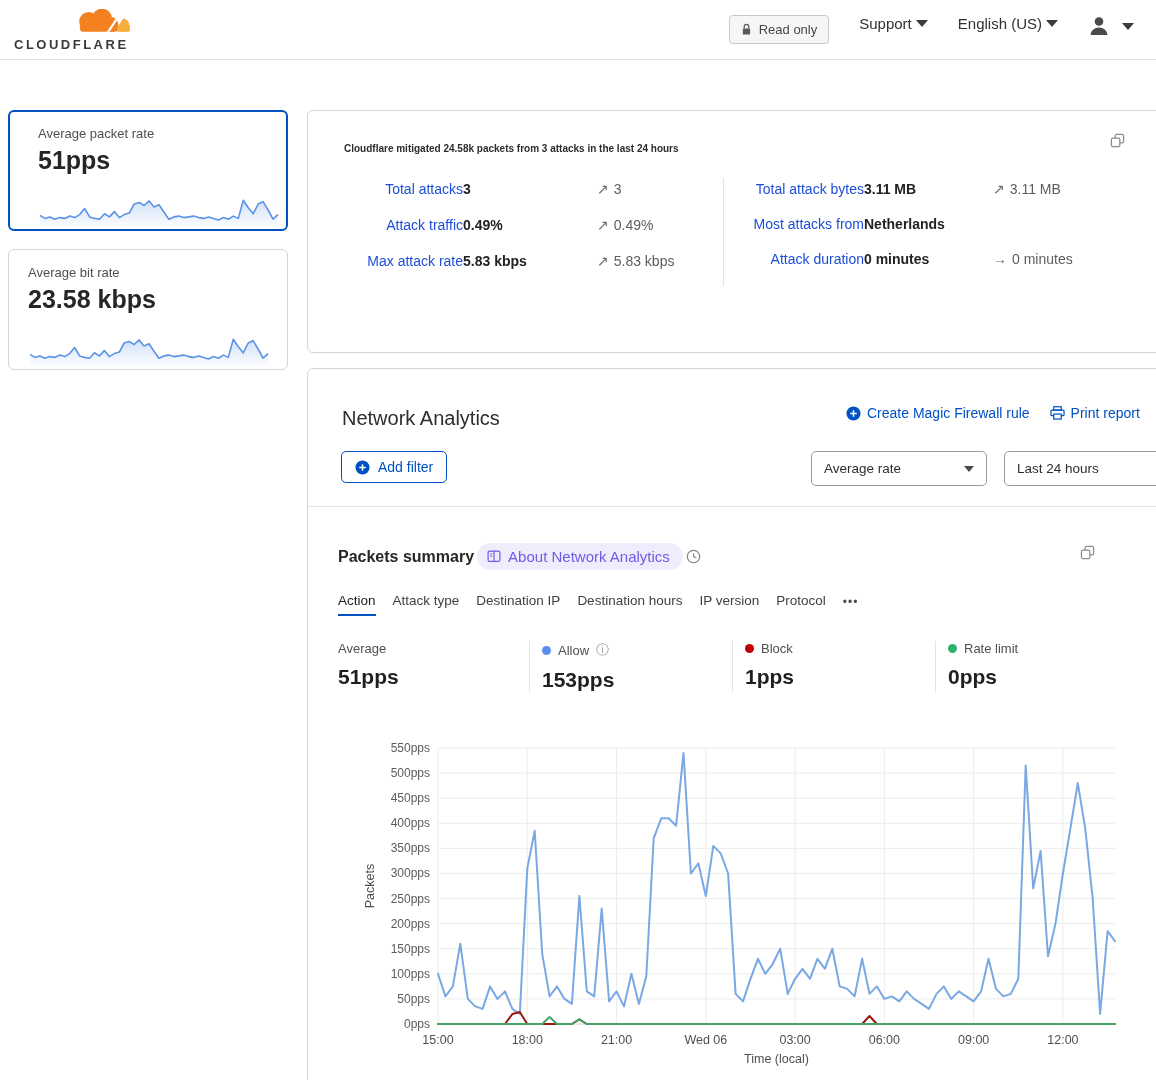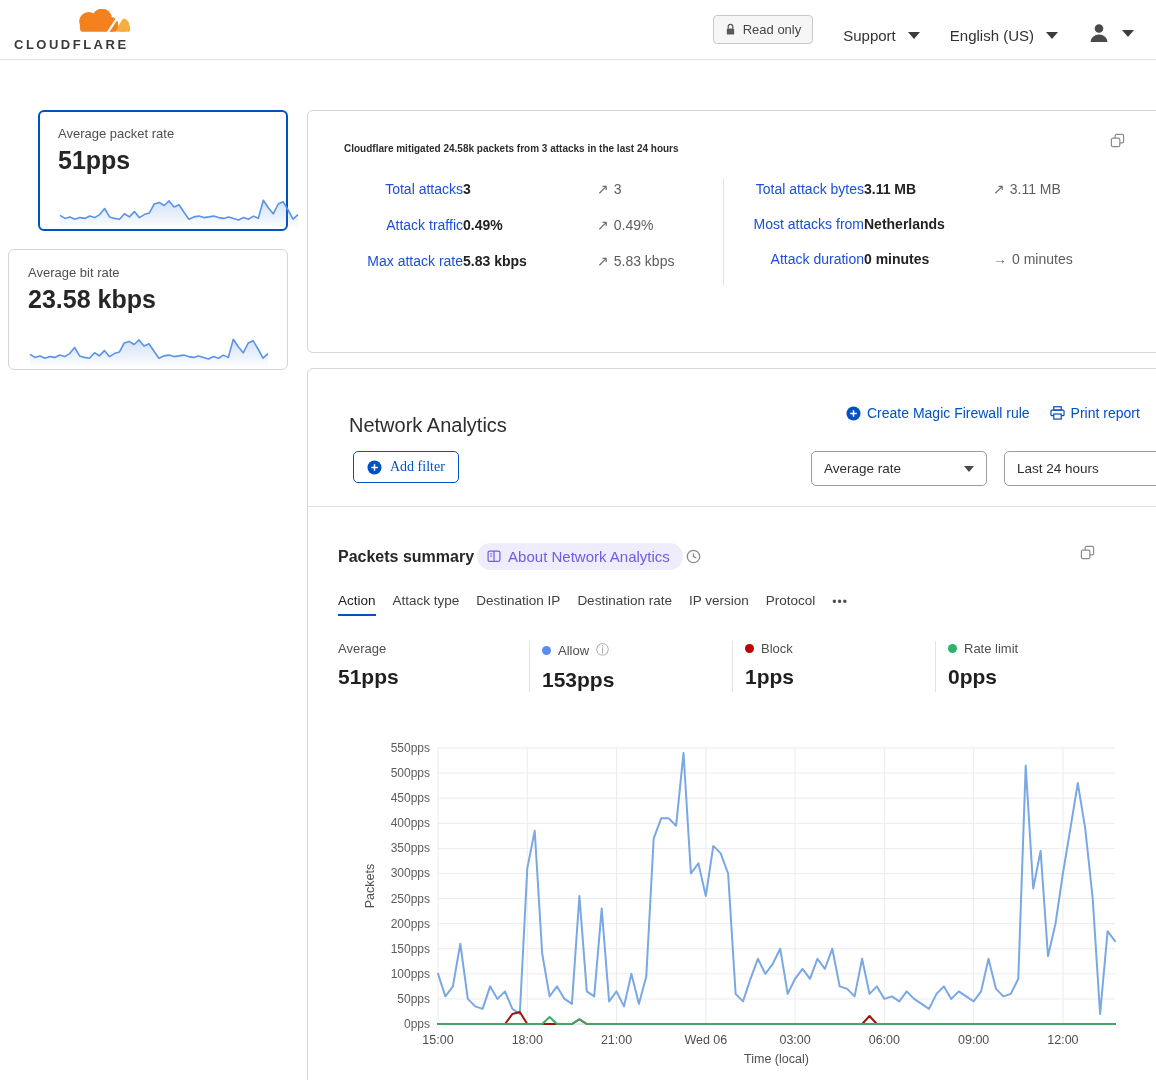--- a/index.html
+++ b/index.html
@@ -5,39 +5,39 @@
   * { box-sizing: border-box; }
   html,body { margin:0; padding:0; width:1156px; height:1080px; overflow:hidden;
               background:#fff; font-family:"Liberation Sans", sans-serif; color:#303030; }
 
   
   .header { height:60px; border-bottom:1px solid #e2e2e2; display:flex;
             align-items:center; justify-content:space-between; padding:0 22px 0 14px; }
   .logo { display:flex; flex-direction:column; line-height:1; }
   .logo svg { margin-left:52px; }
   .logo-text { font-size:13px; font-weight:bold; letter-spacing:2.5px; color:#3a3a3a; margin-top:1px; }
-  .header-right { display:flex; align-items:flex-end; gap:30px;padding-left:24px; }
+  .header-right { display:flex; align-items:flex-start; gap:30px;padding-left:24px; }
   .readonly-badge { display:flex; align-items:center; gap:7px; background:#f6f6f6;
                     border:1px solid #c9c9c9; border-radius:4px; padding:6px 11px;
                     font-size:13px; color:#474747; }
-  .hdr-item { display:flex; align-items:center; gap:12px; font-size:15px; color:#313131; cursor:pointer; }
+  .hdr-item { display:flex; align-items:center; gap:4px; font-size:15px; color:#313131; cursor:pointer; }
   .caret { width:0; height:0; border-left:6px solid transparent; border-right:6px solid transparent;
            border-top:7px solid #3c3c3c; display:inline-block; }
   .caret-sm { width:0; height:0; border-left:5px solid transparent; border-right:5px solid transparent;
            border-top:6px solid #4a4a4a; display:inline-block; }
 
   
   .content { display:flex; padding:50px 0 0 8px; gap:19px; align-items:flex-start; }
   .side-col { width:280px; flex:none; }
   .main-col { width:880px; flex:none; }
 
   
   .metric-card { border:1px solid #d4d4d4; border-radius:6px; height:121px; padding:15px 19px;
                  margin-bottom:18px; cursor:pointer; background:#fff; }
-  .metric-card.selected { border:2px solid #0051c3; padding:14px 18px;margin-left:30px; }
+  .metric-card.selected { border:2px solid #0051c3; padding:14px 28px; }
   .metric-label { font-size:13px; color:#4f4f4f; }
   .metric-value { font-size:25px; font-weight:600; color:#262626; margin-top:5px; }
   .metric-spark { margin-top:8px; display:block; }
 
   
   .card { border:1px solid #d4d4d4; border-radius:6px; background:#fff; position:relative; }
   .summary-card { min-height:243px; padding:24px 30px; }
   .summary-title { font-size:10px; font-weight:bold; color:#2d2d2d; margin:8px 0 24px 6px; }
   .copy-btn { position:absolute; left:798px; top:18px; cursor:pointer; padding:4px; }
   .summary-grid { display:flex; margin-left:6px; }
@@ -47,27 +47,27 @@
              font-size:14px; align-items:start; line-height:22px; }
   .sum-right .sum-row { grid-template-columns:121px 129px 1fr; margin-bottom:13px; }
   .sum-label { color:#1d4ed8;text-align:right; }
   .sum-value { font-weight:bold; color:#222; }
   .sum-trend { color:#5d5d5d; }
   .sum-trend .arrow { color:#6e6e6e; margin-right:5px; }
 
   
   .na-card { margin-top:15px; min-height:720px; }
   .na-top { height:138px; padding:34px 30px 0; position:relative; border-bottom:1px solid #e3e3e3; }
-  .na-title { font-size:20px; font-weight:400; color:#2e2e2e; margin:11px; }
+  .na-title { font-size:20px; font-weight:400; color:#2e2e2e; margin:4px; }
   .na-links { display:flex; gap:20px; position:absolute; left:538px; top:36px; }
   .na-link { display:flex; align-items:center; gap:6px; font-size:14px; color:#0051c3;
              cursor:pointer; white-space:nowrap; text-decoration:none; }
-  .addfilter-btn { position:absolute; left:45px; top:82px; display:flex; align-items:center; gap:8px;
+  .addfilter-btn { position:absolute; left:33px; top:82px; display:flex; align-items:center; gap:8px;
                    border:1px solid #0051c3; border-radius:5px; background:#fff; color:#0051c3;
-                   font-size:14px; padding:7px 13px; cursor:pointer; font-family:Liberation Serif, serif; }
+                   font-size:14px; padding:7px 13px; cursor:pointer; font-family:Liberation Sans, sans-serif; }
   .dropdowns { position:absolute; left:503px; top:82px; display:flex; gap:17px; }
   .dropdown { width:176px; height:35px; border:1px solid #9c9c9c; border-radius:5px; background:#fff;
               display:flex; align-items:center; justify-content:space-between; padding:0 12px;
               font-size:13.5px; color:#2e2e2e; cursor:pointer; }
 
   
   .packets { padding:36px 30px 0; position:relative; }
   .packets-titlerow { display:flex; align-items:center; gap:3px; }
   .packets-title { font-size:16px; font-weight:bold; color:#272727; margin:0; }
   .about-badge { display:flex; align-items:center; gap:7px; background:#efedfc; color:#6d5ce6;
@@ -271,21 +271,21 @@
           <svg width="15" height="15" viewBox="0 0 16 16">
             <rect x="5.5" y="1.5" width="9" height="9" rx="1.5" fill="#fff" stroke="#8c8c8c" stroke-width="1.3"></rect>
             <rect x="1.5" y="5.5" width="9" height="9" rx="1.5" fill="#fff" stroke="#8c8c8c" stroke-width="1.3"></rect>
           </svg>
         </span>
 
         <div class="tabs" id="tabs">
             <div class="tab active">Action</div>
             <div class="tab">Attack type</div>
             <div class="tab">Destination IP</div>
-            <div class="tab">Destination rate</div>
+            <div class="tab">Destination hours</div>
             <div class="tab">IP version</div>
             <div class="tab">Protocol</div>
             <div class="tab-more">•••</div>
           </div>
         <div class="stats-row" id="stats-row">
             <div class="stat">
               <div class="stat-labelrow">
                 <span>Average</span>
               </div>
               <div class="stat-value">51pps</div>

